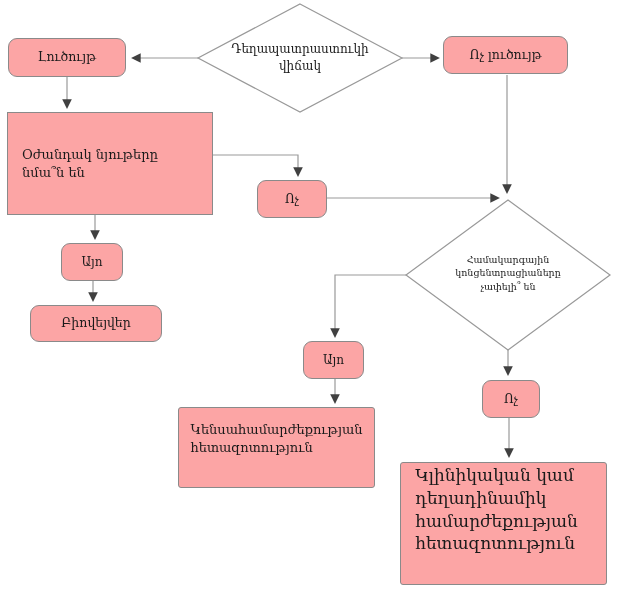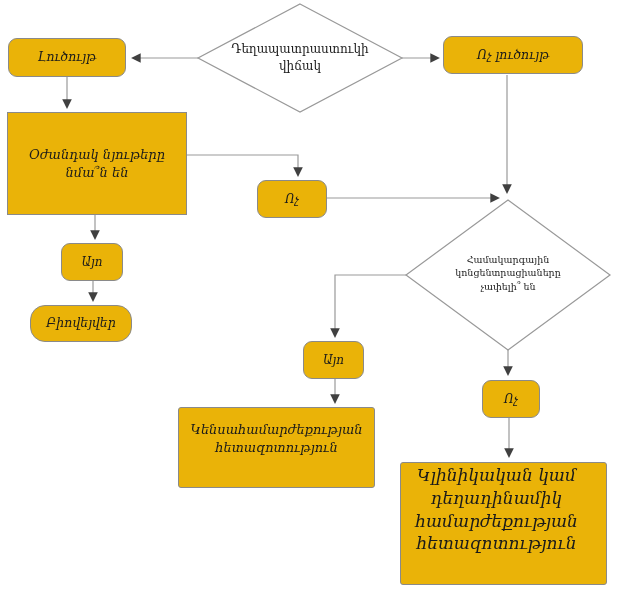--- a/index.html
+++ b/index.html
@@ -3,22 +3,22 @@
 <meta charset="utf-8">
 <style>
   html,body{margin:0;padding:0;background:#ffffff;}
   #canvas{
     position:relative;width:617px;height:589px;background:#ffffff;overflow:hidden;
     font-family:"DejaVu Serif","DejaVu Sans",serif;color:#1a1a1a;
   }
   #wires{position:absolute;left:0;top:0;width:617px;height:589px;}
   .node{
     position:absolute;display:flex;align-items:center;justify-content:center;
-    text-align:center;border:1px solid #8a8a8a;background:#eab308;
-    font-size:12.5px;line-height:1.35;box-sizing:border-box;font-style:italic;
+    text-align:left;border:1px solid #8a8a8a;background:#fca5a5;
+    font-size:12.5px;line-height:1.35;box-sizing:border-box;
   }
   .rounded{border-radius:9px;}
   .rounded-lg{border-radius:3px;}
   .small{font-size:12px;}
   .dtext{
     position:absolute;display:flex;align-items:center;justify-content:center;
     text-align:center;background:transparent;border:none;line-height:1.4;
   }
 </style>
 </head>
@@ -51,29 +51,29 @@
       <path d="M93,281 L93,300" marker-end="url(#arr)"></path>
     </g>
   </svg>
 
   <div class="dtext" style="left:434px;top:240px;width:148px;height:66px;font-size:9.5px;">Համակարգային կոնցենտրացիաները չափելի՞ են</div>
 
   <div class="dtext" style="left:215px;top:30px;width:170px;height:56px;font-size:12px;">Դեղապատրաստուկի վիճակ</div>
 
   <div class="node rounded" style="left:8px;top:38px;width:118px;height:39px;">Լուծույթ</div>
 
-  <div class="node rounded" style="left:443px;top:36px;width:140px;height:38px;">Ոչ լուծույթ</div>
+  <div class="node rounded" style="left:443px;top:36px;width:125px;height:38px;">Ոչ լուծույթ</div>
 
-  <div class="node" style="left:7px;top:112px;width:180px;height:103px;padding:0 14px;font-size:13px;">Օժանդակ նյութերը նմա՞ն են</div>
+  <div class="node" style="left:7px;top:112px;width:206px;height:103px;padding:0 14px;font-size:13px;">Օժանդակ նյութերը նմա՞ն են</div>
 
   <div class="node rounded small" style="left:257px;top:180px;width:70px;height:38px;">Ոչ</div>
 
   <div class="node rounded small" style="left:61px;top:243px;width:62px;height:38px;">Այո</div>
 
-  <div class="node rounded" style="left:30px;top:305px;width:102px;height:37px;border-radius:15px;">Բիովեյվեր</div>
+  <div class="node rounded" style="left:30px;top:305px;width:132px;height:37px;">Բիովեյվեր</div>
 
   <div class="node rounded small" style="left:303px;top:341px;width:61px;height:38px;">Այո</div>
 
   <div class="node rounded small" style="left:482px;top:380px;width:58px;height:38px;">Ոչ</div>
 
   <div class="node rounded-lg" style="left:178px;top:407px;width:197px;height:81px;padding:0 16px 18px 16px;font-size:13px;">Կենսահամարժեքության հետազոտություն</div>
 
   <div class="node rounded-lg" style="left:400px;top:462px;width:207px;height:123px;padding:0 38px 28px 24px;font-size:17px;">Կլինիկական կամ դեղադինամիկ համարժեքության հետազոտություն</div>
 
 </div>

